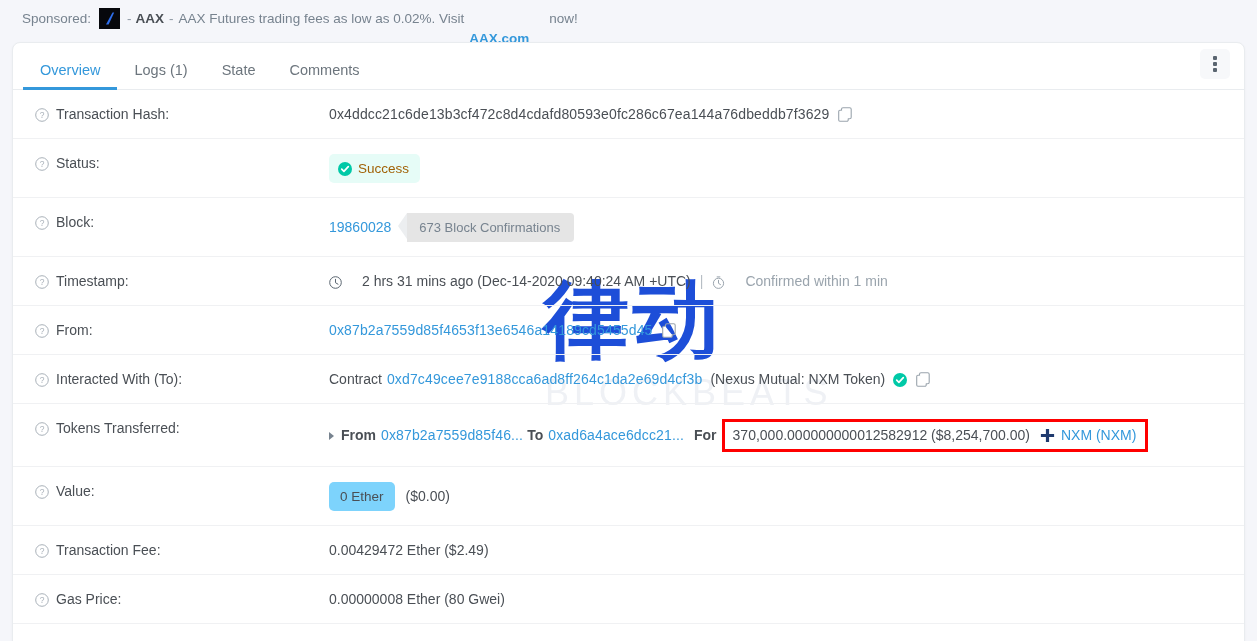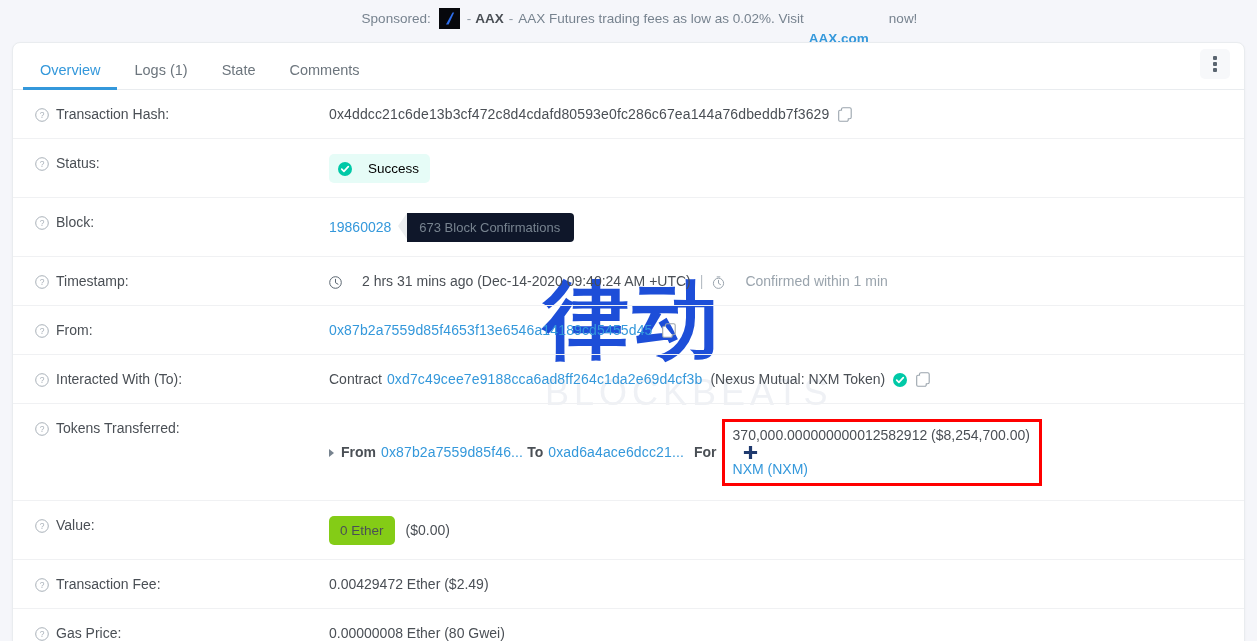--- a/index.html
+++ b/index.html
@@ -14,21 +14,20 @@
 
   
   .sponsor-bar {
     height: 36px;
     display: flex;
     align-items: center;
     padding: 0 0 0 22px;
     font-size: 13.5px;
     color: #77838f;
     background: #f5f6fa;
-    justify-content: center;
   }
   .aax-logo {
     display: inline-block;
     width: 21px; height: 21px;
     background: #07080c;
     margin: 0 7px 0 8px;
     position: relative;
     vertical-align: middle;
     flex: none;
   }
@@ -175,35 +174,35 @@
     margin-left: 9px;
     cursor: pointer;
     vertical-align: -2px;
   }
   .copy-ico svg { display: block; }
 
   
   .badge-success {
     display: inline-flex;
     align-items: center;
-    gap: 16px;
+    gap: 6px;
     background: #e6fcf7;
-    color: #000000;
+    color: #a16207;
     border-radius: 5px;
     padding: 5px 11px 5px 9px;
     font-size: 13.5px;
   }
   .check-ico { width: 14px; height: 14px; flex: none; }
 
   
   .block-wrap { display: flex; align-items: center; }
   .confirm-badge {
     position: relative;
     margin-left: 16px;
-    background: #0f172a;
+    background: #e5e5e5;
     color: #77838f;
     font-size: 13px;
     padding: 5px 14px 5px 12px;
     border-radius: 0 4px 4px 0;
   }
   .confirm-badge::before {
     content: "";
     position: absolute;
     left: -9px; top: 0;
     width: 0; height: 0;
@@ -231,28 +230,28 @@
     margin-right: 7px;
     vertical-align: 1px;
     cursor: pointer;
   }
   .tok-label { color: #4a4f55; font-weight: bold; margin-right: 5px; }
   .tok-for { color: #4a4f55; font-weight: bold; margin: 0 6px 0 10px; }
   .redbox {
     border: 3px solid #ff0000;
     padding: 4px 9px 4px 8px;
     display: inline-flex;
+    align-items: center;
     margin-left: -1px;
-    flex-direction: column;
   }
   .nxm-ico { width: 15px; height: 15px; margin: 0 6px 0 10px; flex: none; }
 
   
   .pill {
-    background: #84cc16;
+    background: #7dd3fc;
     color: #4a4f55;
     border-radius: 5px;
     padding: 5px 11px;
     font-size: 13.5px;
     display: inline-block;
   }
   .pill-after { margin-left: 11px; color: #4a4f55; }
 
   
   .more-row {

